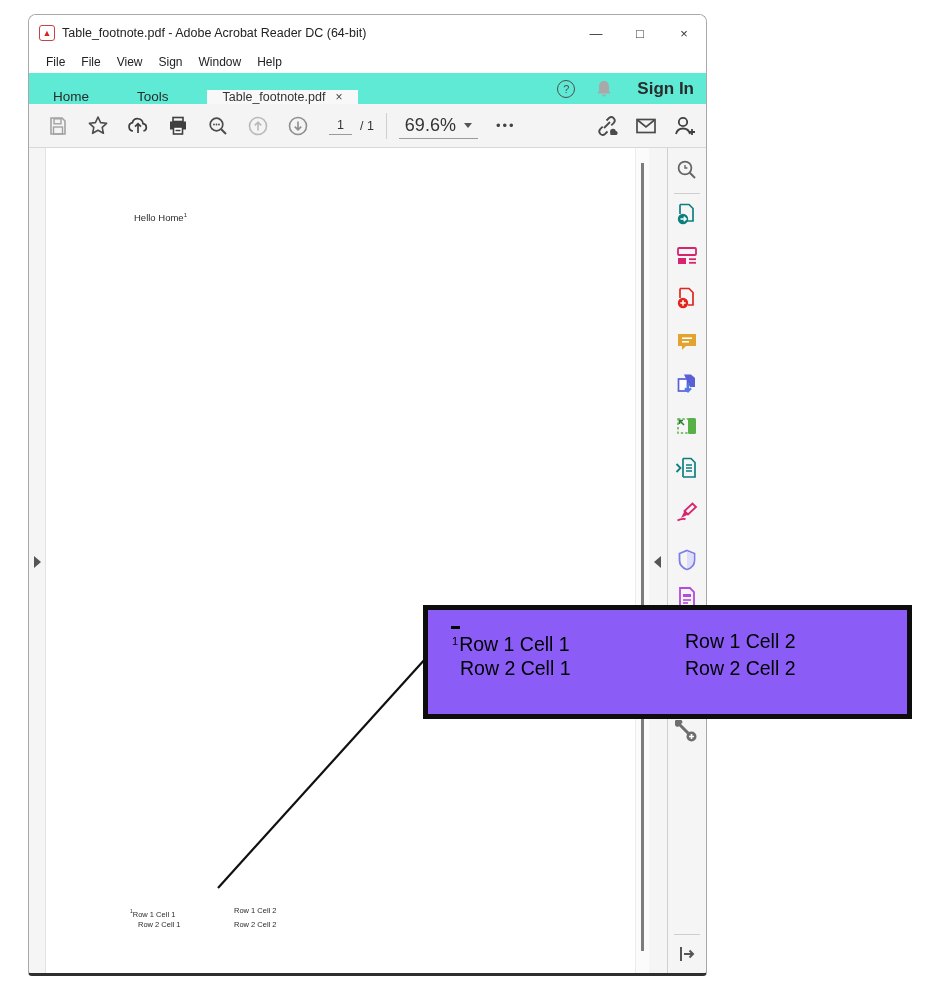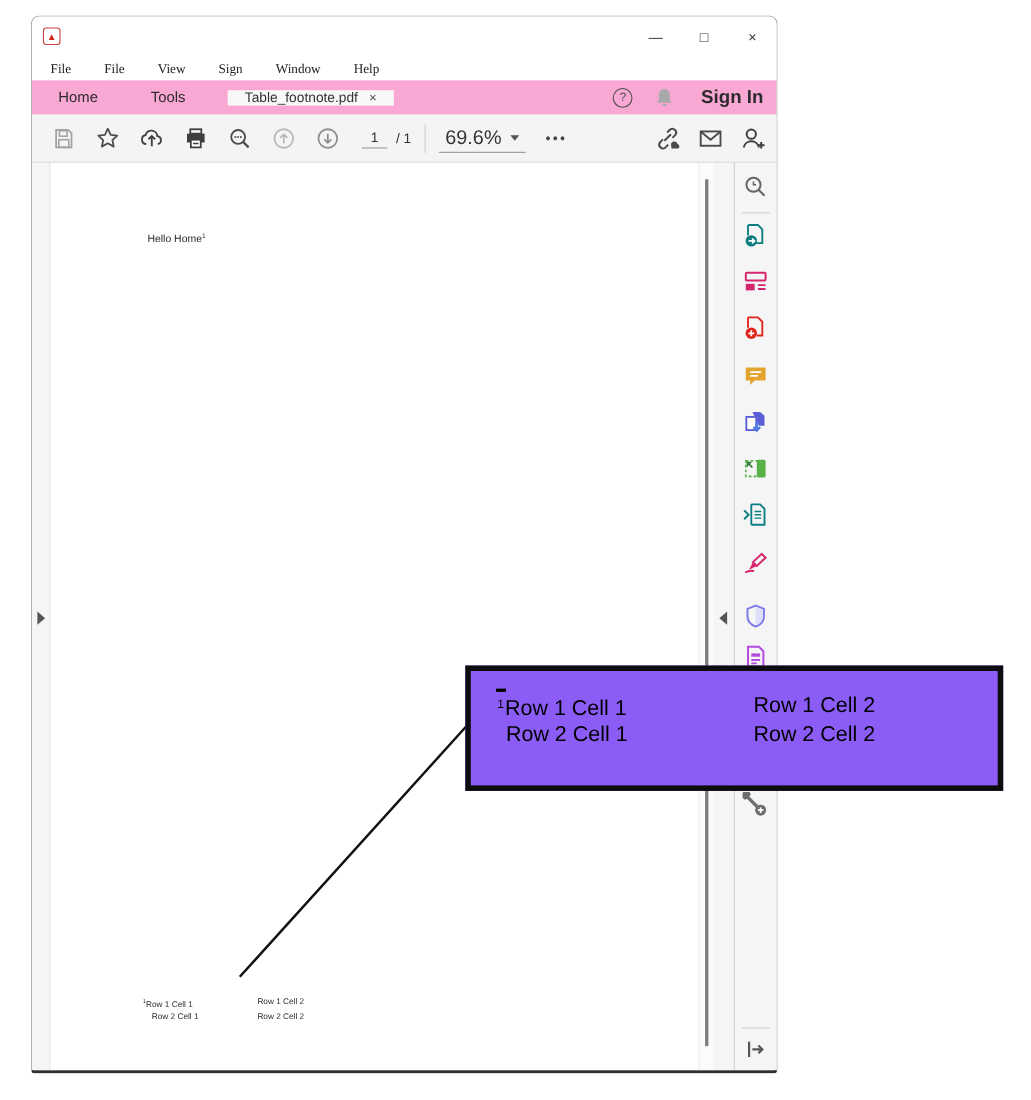--- a/index.html
+++ b/index.html
@@ -16,25 +16,25 @@
   .titlebar { position:relative; height:36px; background:#fff; display:flex; align-items:center; padding-left:10px; }
   .pdf-badge { width:16px; height:16px; border:1px solid #c94343; border-radius:3px;
     background:#fff; display:flex; align-items:center; justify-content:center; margin-right:7px; }
   .pdf-badge span { color:#d3271d; font-size:9px; font-weight:bold; line-height:1; }
   .win-title { font-size:12.5px; color:#222; }
   .win-controls { position:absolute; right:0; top:0; height:36px; display:flex; }
   .win-btn { width:44px; height:36px; display:flex; align-items:center; justify-content:center;
     color:#333; font-size:13px; cursor:default; }
 
   
-  .menubar { height:22px; background:#fff; display:flex; align-items:center; padding-left:10px; gap:16px;font-family:Liberation Serif, serif; }
+  .menubar { height:22px; background:#fff; display:flex; align-items:center; padding-left:10px; gap:2px; }
   .menu-item { font-size:12px; color:#222; padding:2px 7px; }
 
   
-  .tabbar { height:31px; background:#f9a8d4; display:flex; align-items:center; position:relative; }
+  .tabbar { height:31px; background:#5eead4; display:flex; align-items:flex-end; position:relative; }
   .tab-plain { display:flex; align-items:center; padding:0 24px; font-size:13.5px; color:#2b2b2b; }
   .tab-active { display:flex; align-items:center; gap:10px; background:#f8f8f8; padding:0 16px;
     margin-left:14px; font-size:12.5px; color:#333; }
   .tab-close { font-size:12px; color:#444; }
   .tabbar-right { position:absolute; right:12px; top:0; height:31px; display:flex; align-items:center; gap:20px; }
   .help-circle { width:18px; height:18px; border:1.6px solid #4f4f4f; border-radius:50%;
     display:flex; align-items:center; justify-content:center; font-size:11px; color:#4f4f4f; }
   .signin { font-size:17px; color:#2b2b2b; font-weight:600; margin-left:4px; }
 
   
@@ -90,20 +90,21 @@
 <body>
 
 <div class="canvas">
 
   <div class="app-window">
 
     <div class="titlebar">
       <div class="pdf-badge">
           <span>▲</span>
         </div>
+      <div class="win-title">Table_footnote.pdf - Adobe Acrobat Reader DC (64-bit)</div>
       <div class="win-controls">
         <div class="win-btn">—</div>
         <div class="win-btn">□</div>
         <div class="win-btn">×</div>
       </div>
     </div>
 
     <div class="menubar">
       <span class="menu-item">File</span>
       <span class="menu-item">File</span>

